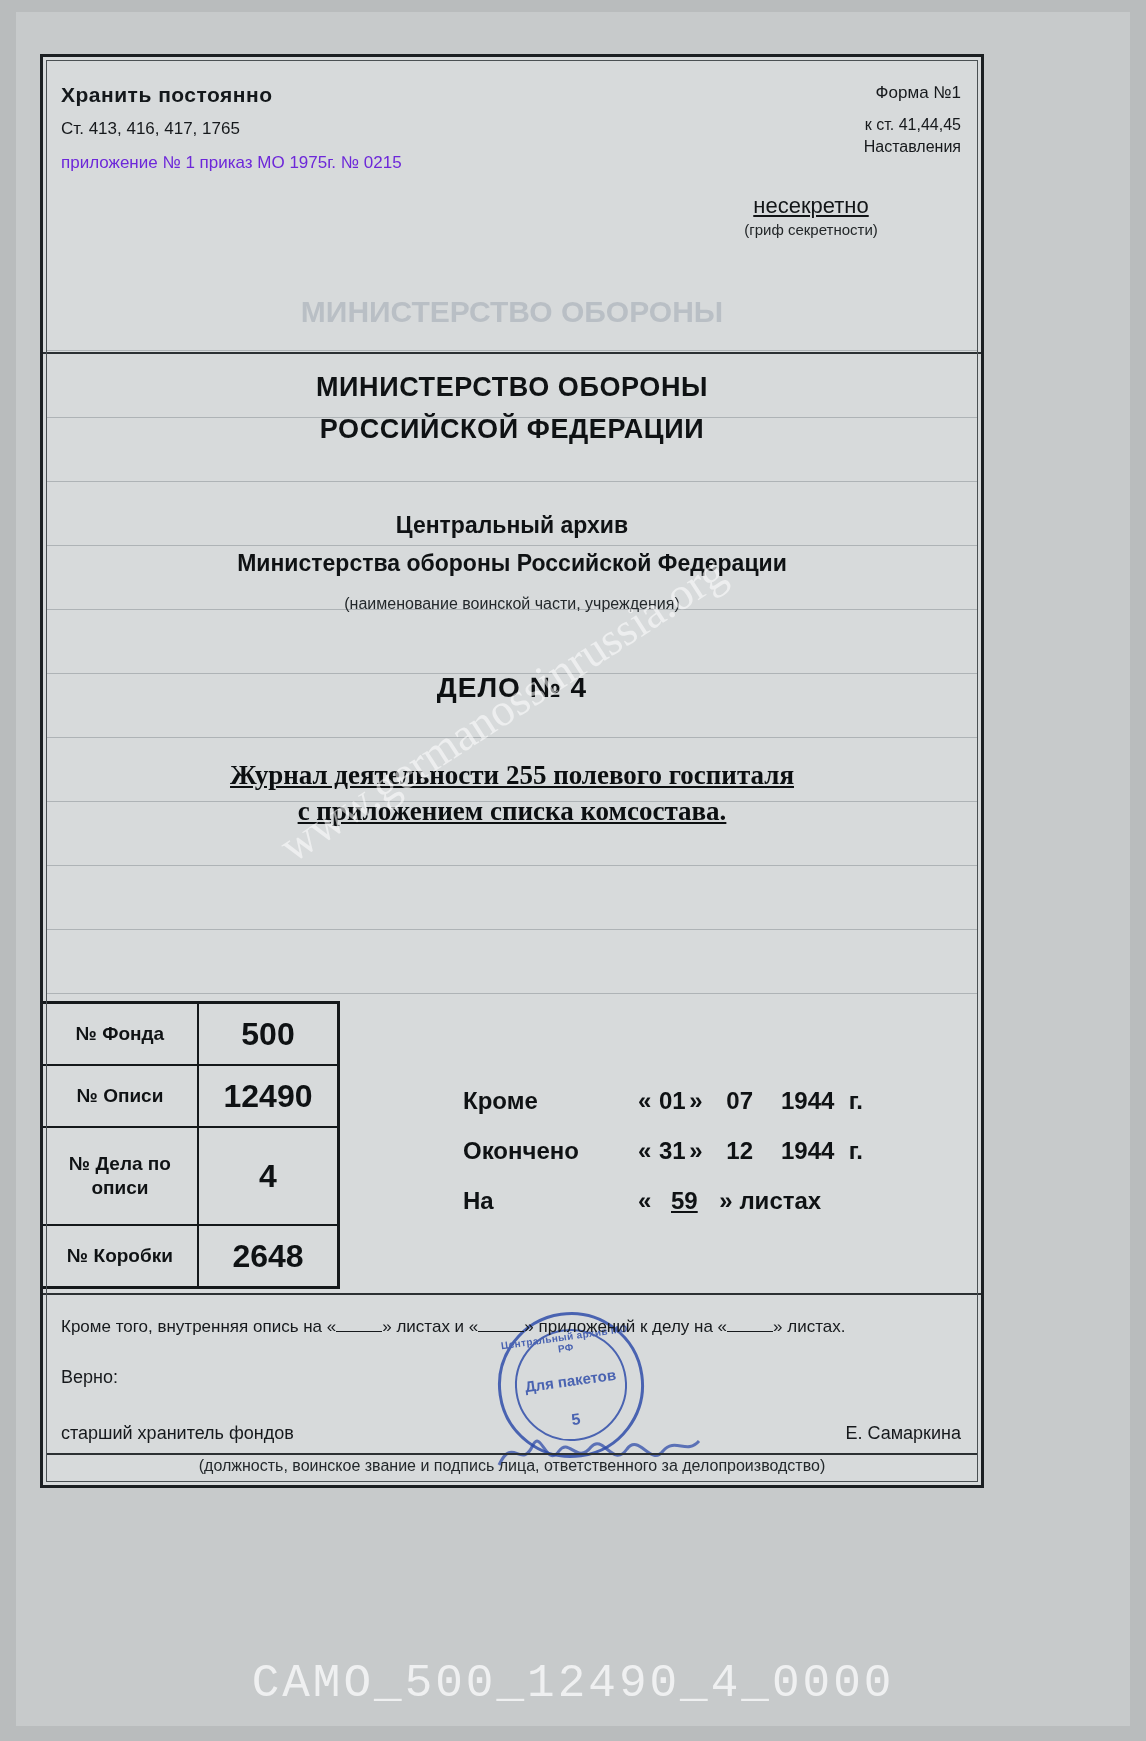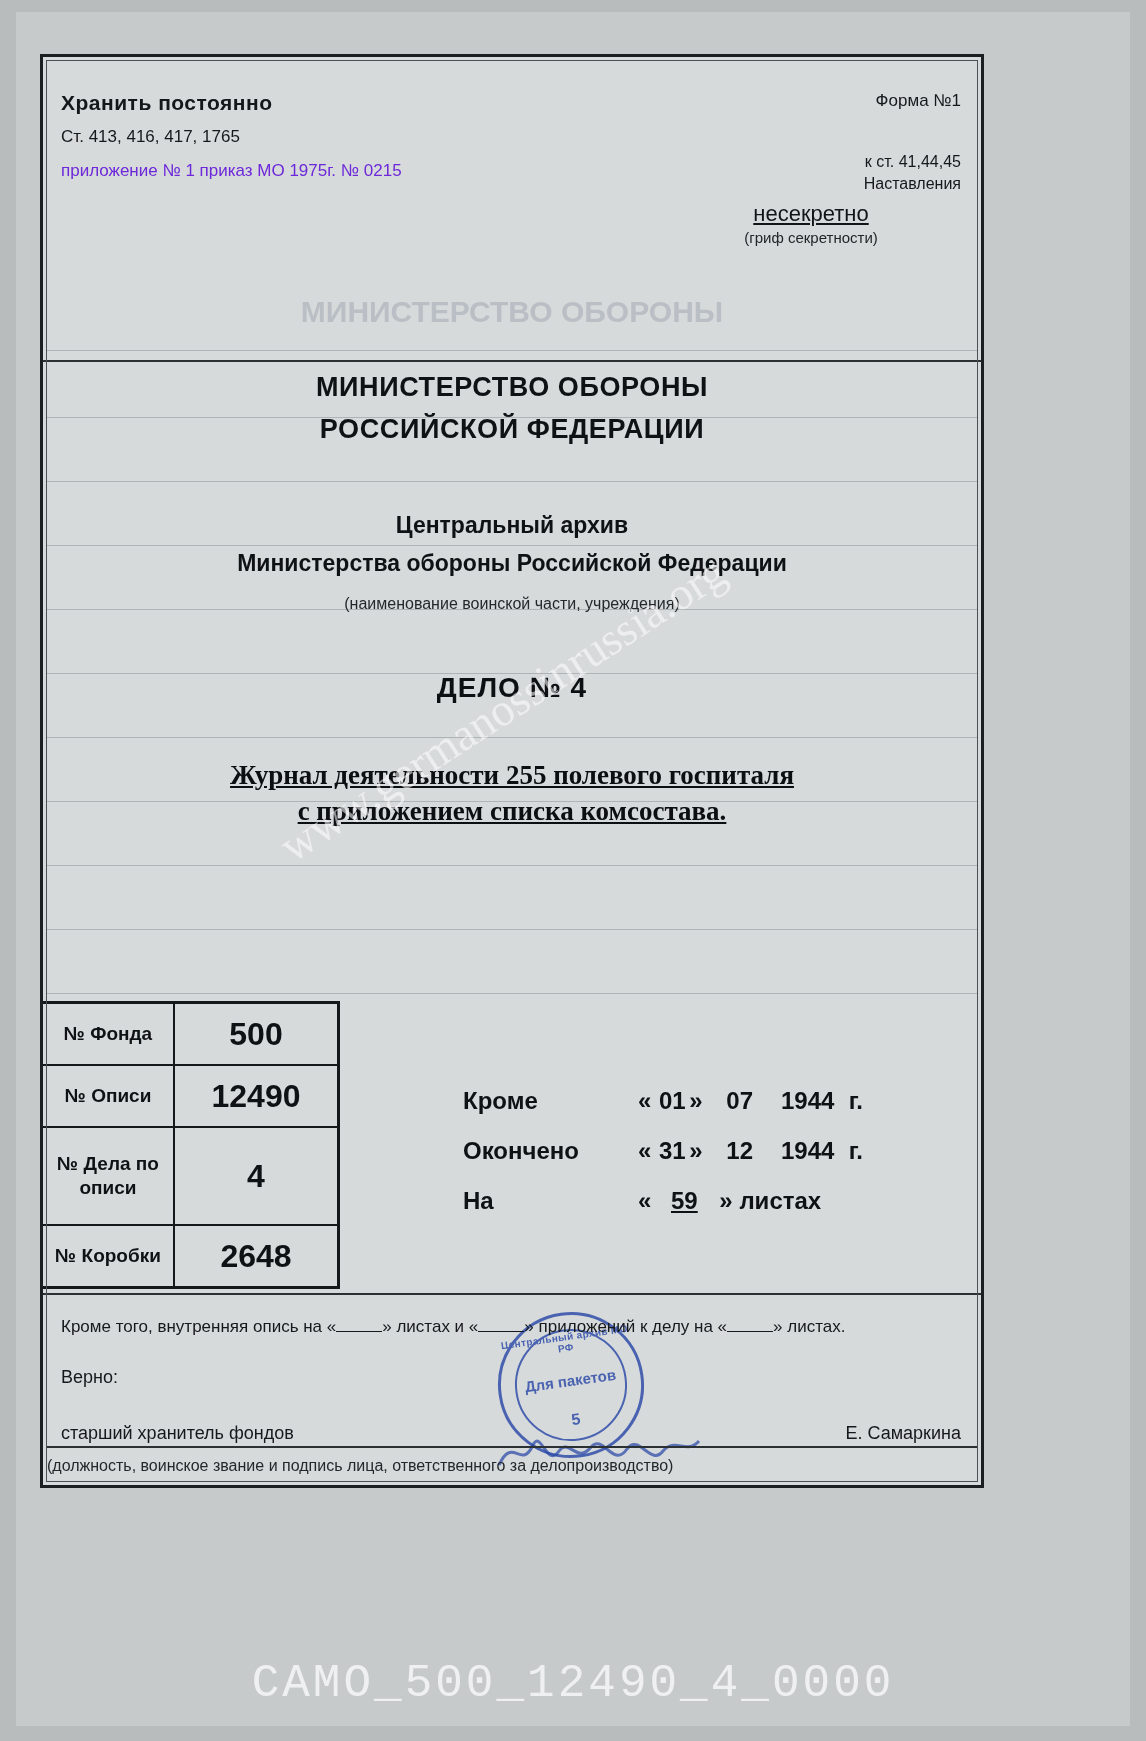--- a/index.html
+++ b/index.html
@@ -28,31 +28,31 @@
   .paper:after{
     content:"";
     position:absolute;
     left:3px;top:3px;right:3px;bottom:3px;
     border:1px solid #4a5053;
     pointer-events:none;
   }
   
   .rule{position:absolute;left:4px;right:4px;height:1px;background:#aeb3b6;}
   .topblock{
-    position:absolute;left:0;right:0;top:12px;height:293px;
+    position:absolute;left:0;right:0;top:4px;height:293px;
     border-bottom:2px solid #2b3033;
     box-sizing:border-box;
   }
   .tl{position:absolute;left:18px;top:22px;}
   .tl .t1{font-size:21px;font-weight:bold;color:#14181b;letter-spacing:.5px;}
   .tl .t2{font-size:17px;color:#16191c;margin-top:12px;}
   .tl .t3{font-size:17px;color:#6d28d9;margin-top:14px;}
   .tr{position:absolute;right:20px;top:22px;text-align:right;}
   .tr .f1{font-size:17px;color:#16191c;}
-  .tr .f2{font-size:16px;color:#16191c;margin-top:40px;line-height:1.35;}
+  .tr .f2{font-size:16px;color:#16191c;margin-top:11px;line-height:1.35;}
   .secret{position:absolute;right:20px;top:132px;text-align:center;width:300px;}
   .secret .s1{font-size:22px;color:#121517;text-decoration:underline;}
   .secret .s2{font-size:15px;color:#222628;margin-top:2px;}
 
   .ministry{position:absolute;left:0;right:0;top:310px;text-align:center;}
   .ministry div{font-size:27px;font-weight:bold;color:#0f1214;letter-spacing:.6px;line-height:1.55;}
 
   .archive{position:absolute;left:0;right:0;top:450px;text-align:center;}
   .archive .a1{font-size:23px;font-weight:bold;color:#0f1214;line-height:1.65;}
   .archive .a2{font-size:23px;font-weight:bold;color:#0f1214;line-height:1.65;}
@@ -70,21 +70,21 @@
   
   .dtable{
     position:absolute;left:0px;top:944px;width:297px;
     border:3px solid #14181a;border-left:none;
     box-sizing:border-box;
     background:rgba(215,218,219,0.2);
   }
   .dtable .row{display:flex;border-bottom:2px solid #14181a;}
   .dtable .row:last-child{border-bottom:none;}
   .dtable .lab{
-    width:132px;min-height:60px;display:flex;align-items:center;justify-content:center;
+    width:156px;min-height:60px;display:flex;align-items:center;justify-content:center;
     font-size:19px;font-weight:bold;color:#0f1214;border-right:2px solid #14181a;
     text-align:center;padding:4px 2px;box-sizing:border-box;line-height:1.25;
   }
   .dtable .val{
     flex:1;display:flex;align-items:center;justify-content:center;
     font-size:32px;font-weight:bold;color:#0f1214;
   }
   .dtable .tall{min-height:96px;}
 
   
@@ -98,21 +98,21 @@
   .dates .g{margin-left:6px;}
   .dates .sheets{display:inline-block;min-width:58px;text-align:center;text-decoration:underline;}
 
   
   .bottom{position:absolute;left:0;right:0;bottom:0;height:190px;border-top:2px solid #2b3033;}
   .bline1{position:absolute;left:18px;top:22px;right:18px;font-size:17px;color:#16191c;}
   .bline1 .blank{display:inline-block;min-width:46px;border-bottom:1px solid #16191c;}
   .verno{position:absolute;left:18px;top:72px;font-size:18px;color:#16191c;text-align:center;}
   .keeper{position:absolute;left:18px;top:128px;font-size:18px;color:#16191c;}
   .signer{position:absolute;right:20px;top:128px;font-size:18px;color:#16191c;}
-  .bcap{position:absolute;left:0;right:0;bottom:10px;font-size:16px;color:#23282b;border-top:2px solid #2b3033;padding-top:9px;margin:0 4px;}
+  .bcap{position:absolute;left:0;right:0;bottom:10px;text-align:center;font-size:16px;color:#23282b;border-top:2px solid #2b3033;padding-top:2px;margin:0 4px;}
 
   
   .stamp{
     position:absolute;left:455px;top:1255px;width:140px;height:140px;
     border:3px solid #2b49a8;border-radius:50%;
     color:#2b49a8;opacity:.82;
     transform:rotate(-8deg);
   }
   .stamp:before{
     content:"";position:absolute;left:14px;top:14px;right:14px;bottom:14px;

